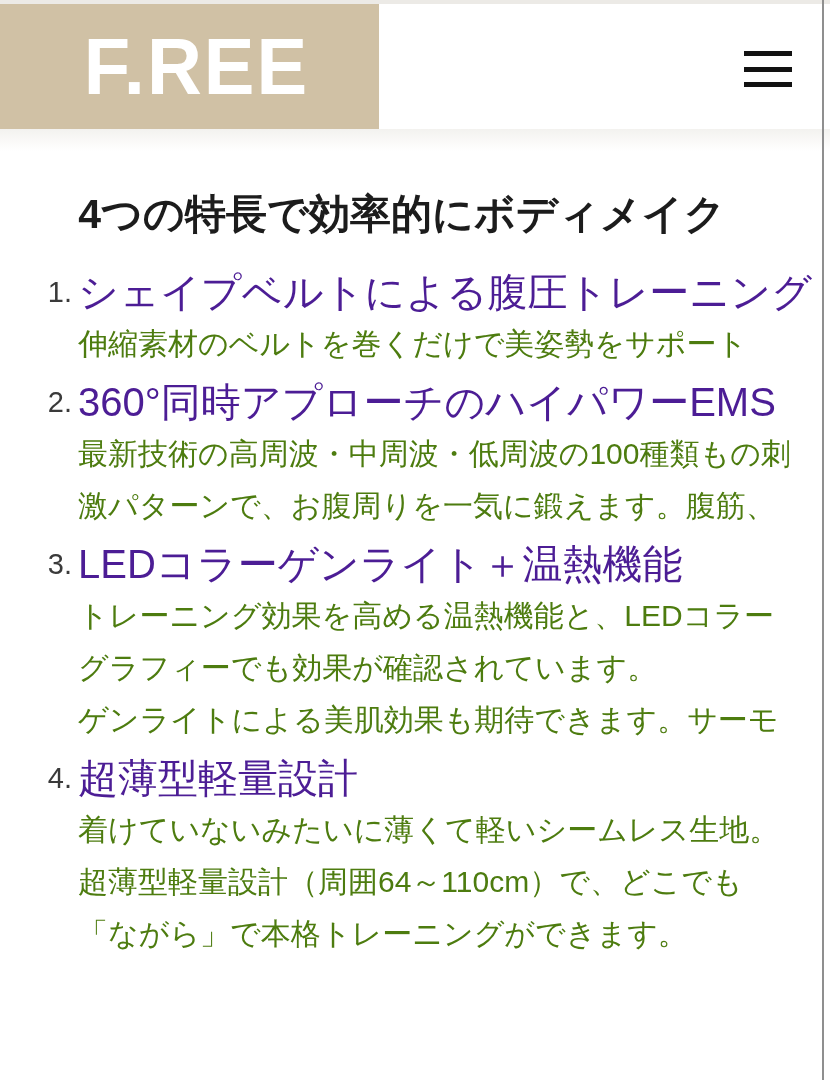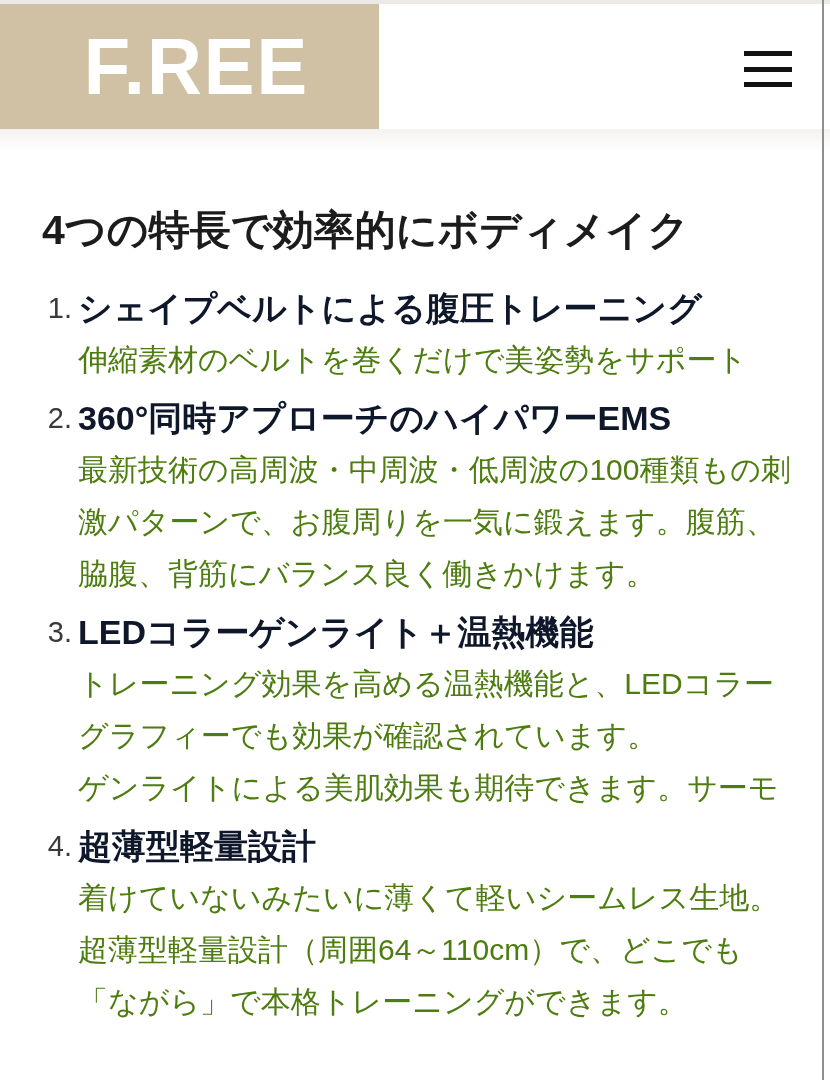--- a/index.html
+++ b/index.html
@@ -53,50 +53,51 @@
     position: absolute; top: 129px; left: 0;
     width: 830px; height: 22px;
     background: linear-gradient(#f3f2ef, #ffffff);
   }
   .main {
     position: absolute; top: 151px; left: 0;
     width: 822px;
     padding: 0 60px 0 40px;
   }
   .page-heading {
-    margin-top: 52px;
+    margin-top: 36px;
     margin-left: 2px;
     font-size: 41px;
     font-weight: 700;
     line-height: 55px;
     color: #1c1c1c;
     white-space: nowrap;
+    text-align: center;
   }
   .feature-list {
     list-style: none;
     margin-top: 24px;
     padding-left: 38px;
   }
   .feature-item { position: relative; display: block; }
   .feature-item + .feature-item { margin-top: 6px; }
   .feature-number {
     position: absolute;
     left: -40px; top: 0;
     width: 34px;
     text-align: right;
     font-size: 29px;
     font-weight: 400;
     line-height: 52px;
     color: #3a3a3a;
   }
   .feature-title {
-    font-size: 34px;
-    font-weight: 700;
+    font-size: 40px;
+    font-weight: 400;
     line-height: 52px;
-    color: #0f172a;
+    color: #4c1d95;
     white-space: nowrap;
   }
   .feature-body-line {
     font-size: 30px;
     font-weight: 400;
     line-height: 52px;
     color: #4d7c0f;
     white-space: nowrap;
   }
 </style>
@@ -127,21 +128,20 @@
       <span class="feature-number">1.</span>
       <div class="feature-title">シェイプベルトによる腹圧トレーニング</div>
       <div class="feature-body-line">伸縮素材のベルトを巻くだけで美姿勢をサポート</div>
     </li>
 
     <li class="feature-item">
       <span class="feature-number">2.</span>
       <div class="feature-title">360°同時アプローチのハイパワーEMS</div>
       <div class="feature-body-line">最新技術の高周波・中周波・低周波の100種類もの刺</div>
       <div class="feature-body-line">激パターンで、お腹周りを一気に鍛えます。腹筋、</div>
-      <div class="feature-body-line">脇腹、背筋にバランス良く働きかけます。</div>
     </li>
 
     <li class="feature-item">
       <span class="feature-number">3.</span>
       <div class="feature-title">LEDコラーゲンライト＋温熱機能</div>
       <div class="feature-body-line">トレーニング効果を高める温熱機能と、LEDコラー</div>
       <div class="feature-body-line">グラフィーでも効果が確認されています。</div>
       <div class="feature-body-line">ゲンライトによる美肌効果も期待できます。サーモ</div>
     </li>
 

